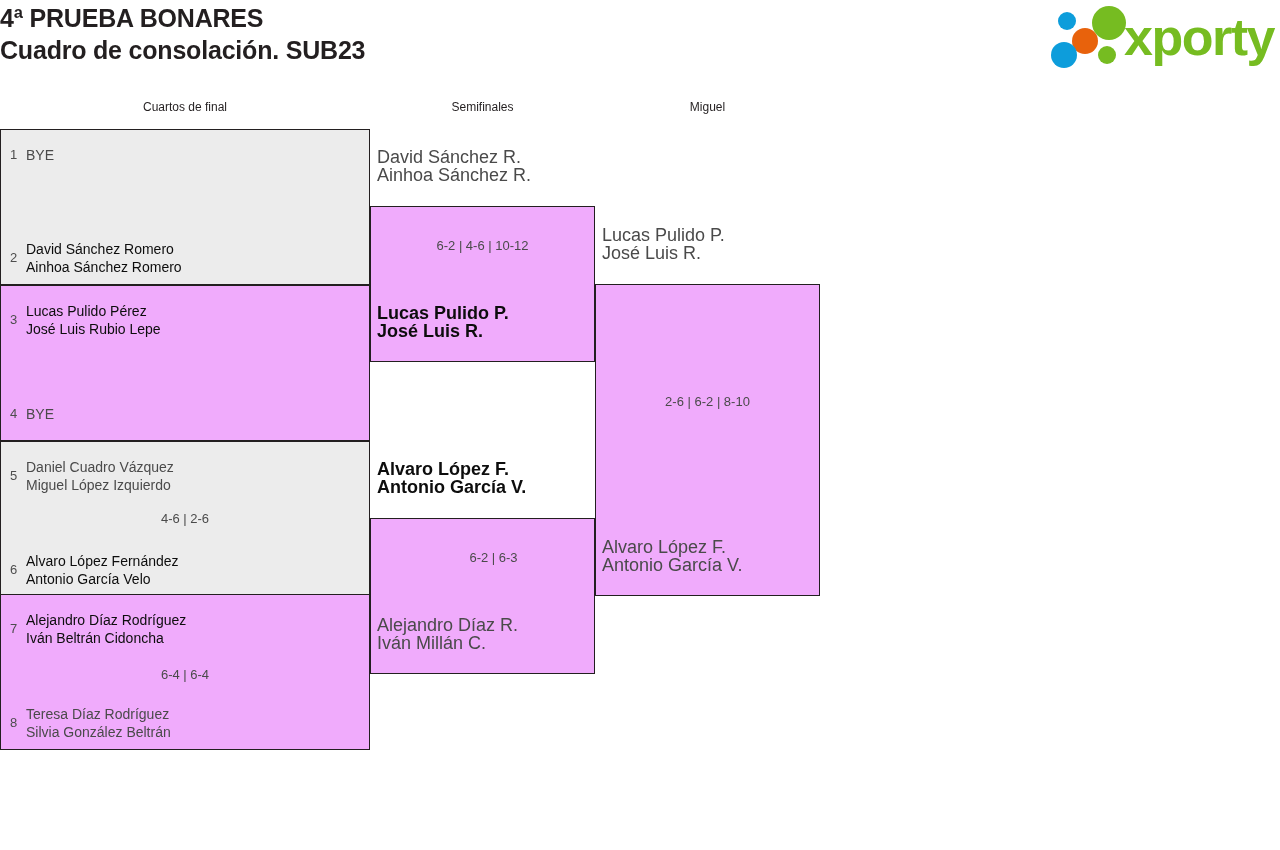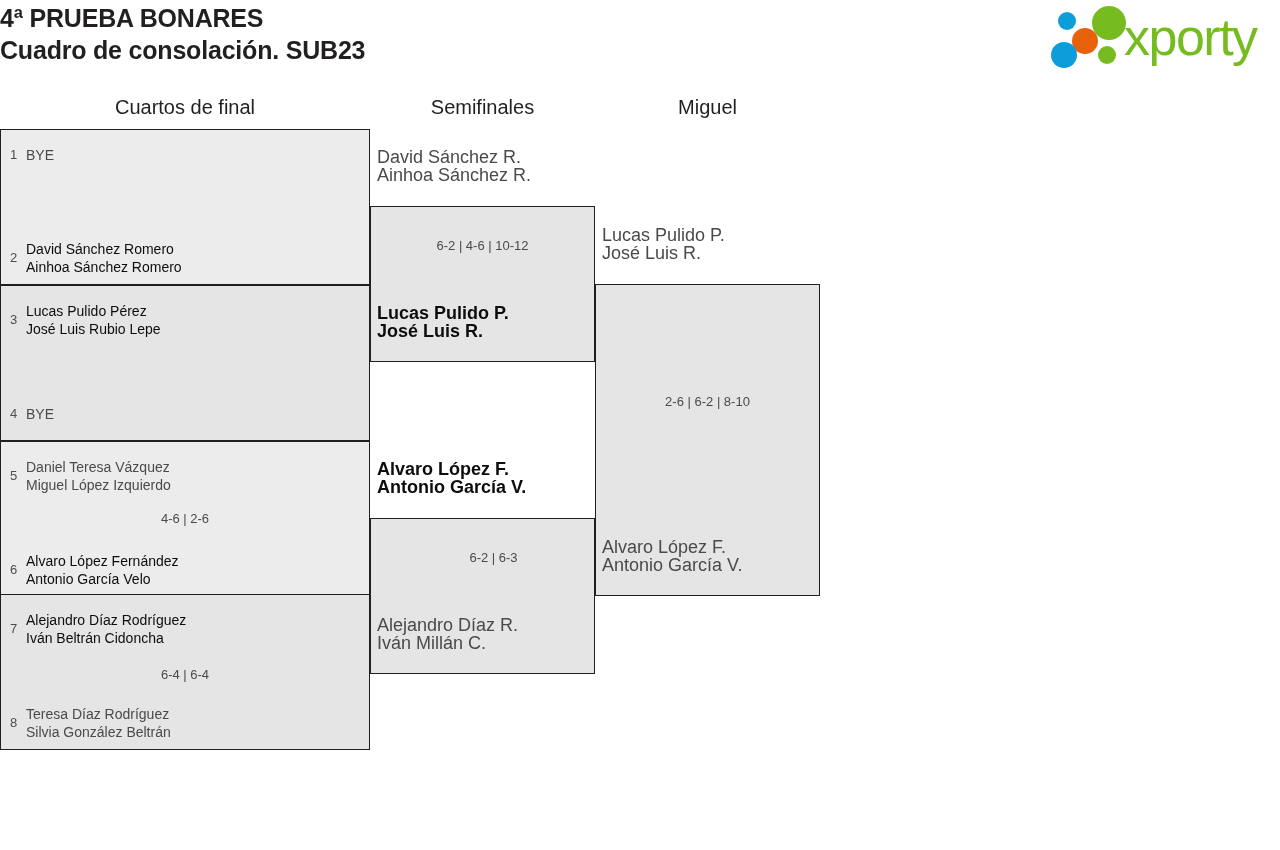--- a/index.html
+++ b/index.html
@@ -48,48 +48,48 @@
     left: 1046px;
     top: 4px;
     width: 230px;
     height: 66px;
   }
   #logo-text {
     position: absolute;
     left: 78px;
     top: 2px;
     font-size: 52px;
-    font-weight: normal;
+    font-weight: bold;
     letter-spacing: -1.5px;
     line-height: 62px;
     text-align: right;
   }
   .dot { position: absolute; border-radius: 50%; }
 
   
   .col-header {
     position: absolute;
     top: 96px;
-    font-size: 20px;
+    font-size: 12px;
     font-weight: normal;
     text-align: center;
     line-height: 22px;
     color: #231f20;
   }
   #hdr-r1 { left: 0px;   width: 370px; }
   #hdr-r2 { left: 370px; width: 225px; }
   #hdr-r3 { left: 595px; width: 225px; }
 
   
   #bracket { position: absolute; left: 0; top: 0; width: 1280px; height: 850px; }
 
   .match {
     position: absolute;
     border: 1px solid #231f20;
-    background: #e5e5e5;
+    background: #f0abfc;
   }
   .match.shaded { background: #ececec; }
 
   
   .r1 { left: 0px; width: 370px; height: 156px; }
   .r2 { left: 370px; width: 225px; }
   .r3 { left: 595px; width: 225px; }
 
   .slot {
     position: absolute;
@@ -199,21 +199,21 @@
         <span class="names">
           <span class="n">BYE</span>
         </span>
       </div>
     </div>
 
     <div class="match r1 shaded" style="top:441px;">
       <div class="slot slot-top">
         <span class="seed">5</span>
         <span class="names">
-          <span class="n">Daniel Teresa Vázquez</span>
+          <span class="n">Daniel Cuadro Vázquez</span>
           <span class="n">Miguel López Izquierdo</span>
         </span>
       </div>
       <div class="score" style="top:68px;">4-6 | 2-6</div>
       <div class="slot slot-bottom">
         <span class="seed">6</span>
         <span class="names winner">
           <span class="n">Alvaro López Fernández</span>
           <span class="n">Antonio García Velo</span>
         </span>

